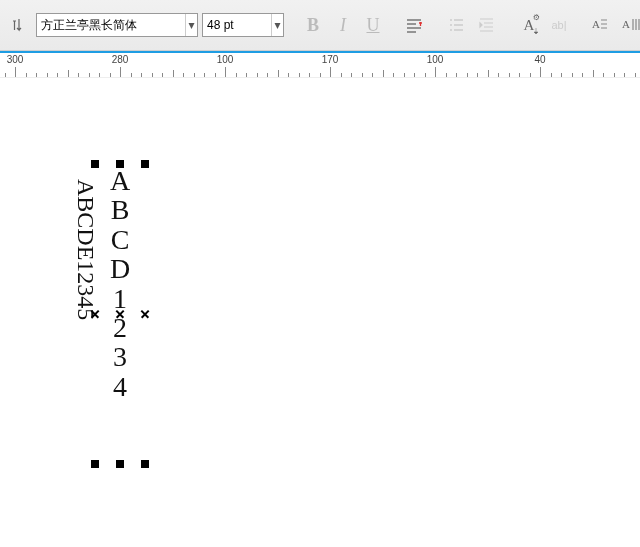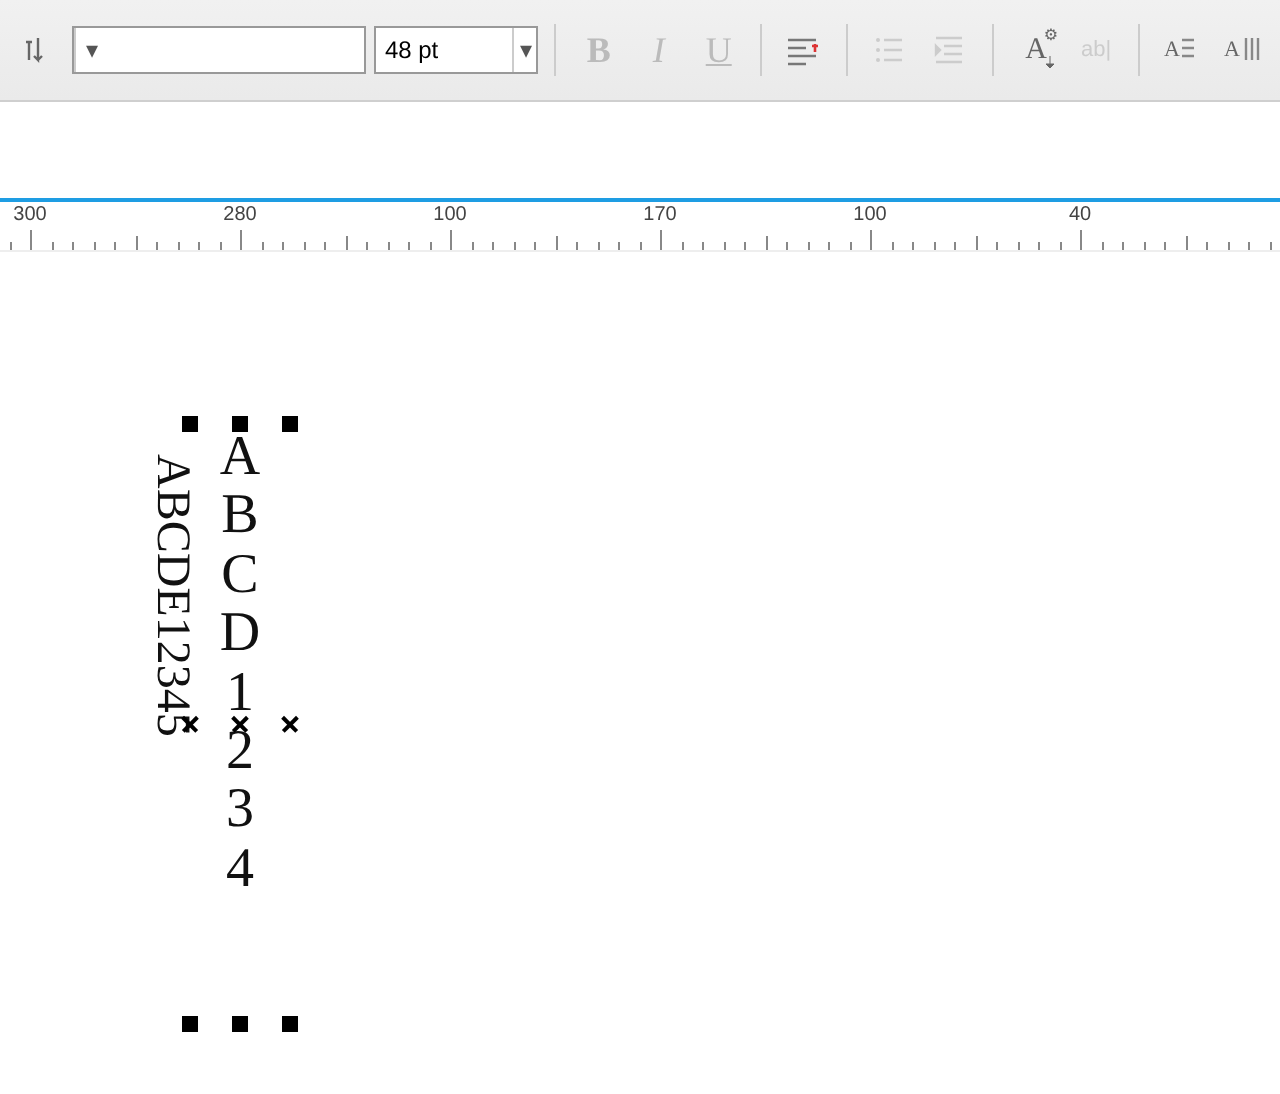--- a/index.html
+++ b/index.html
@@ -61,21 +61,20 @@
     background: #ccc;
     margin: 0 4px;
   }
   .ruler-wrap {
     height: 24px;
     background: #fff;
     border-top: 2px solid #1e9de3;
     border-bottom: 1px solid #eee;
     position: relative;
     overflow: hidden;
-    margin-top: 48px;
   }
   .ruler {
     position: absolute;
     left: 0; right: 0;
     height: 100%;
   }
   .tick {
     position: absolute;
     bottom: 0;
     width: 1px;
@@ -145,20 +144,21 @@
 
 <div class="toolbar">
 
   <div class="btn">
     <svg width="16" height="16" viewBox="0 0 16 16">
         <path d="M2 4 L5 4 M3.5 4 L3.5 13 M8 2 L8 13 L6 11 M8 13 L10 11" stroke="#666" stroke-width="1.2" fill="none"></path>
       </svg>
   </div>
 
   <div class="combo" style="width:160px">
+    <input style="width: 140px;" value="方正兰亭黑长简体">
     <div class="arrow">▾</div>
   </div>
 
   <div class="combo" style="width:80px">
     <input style="width: 60px;" value="48 pt">
     <div class="arrow">▾</div>
   </div>
 
   <div class="sep"></div>
 

